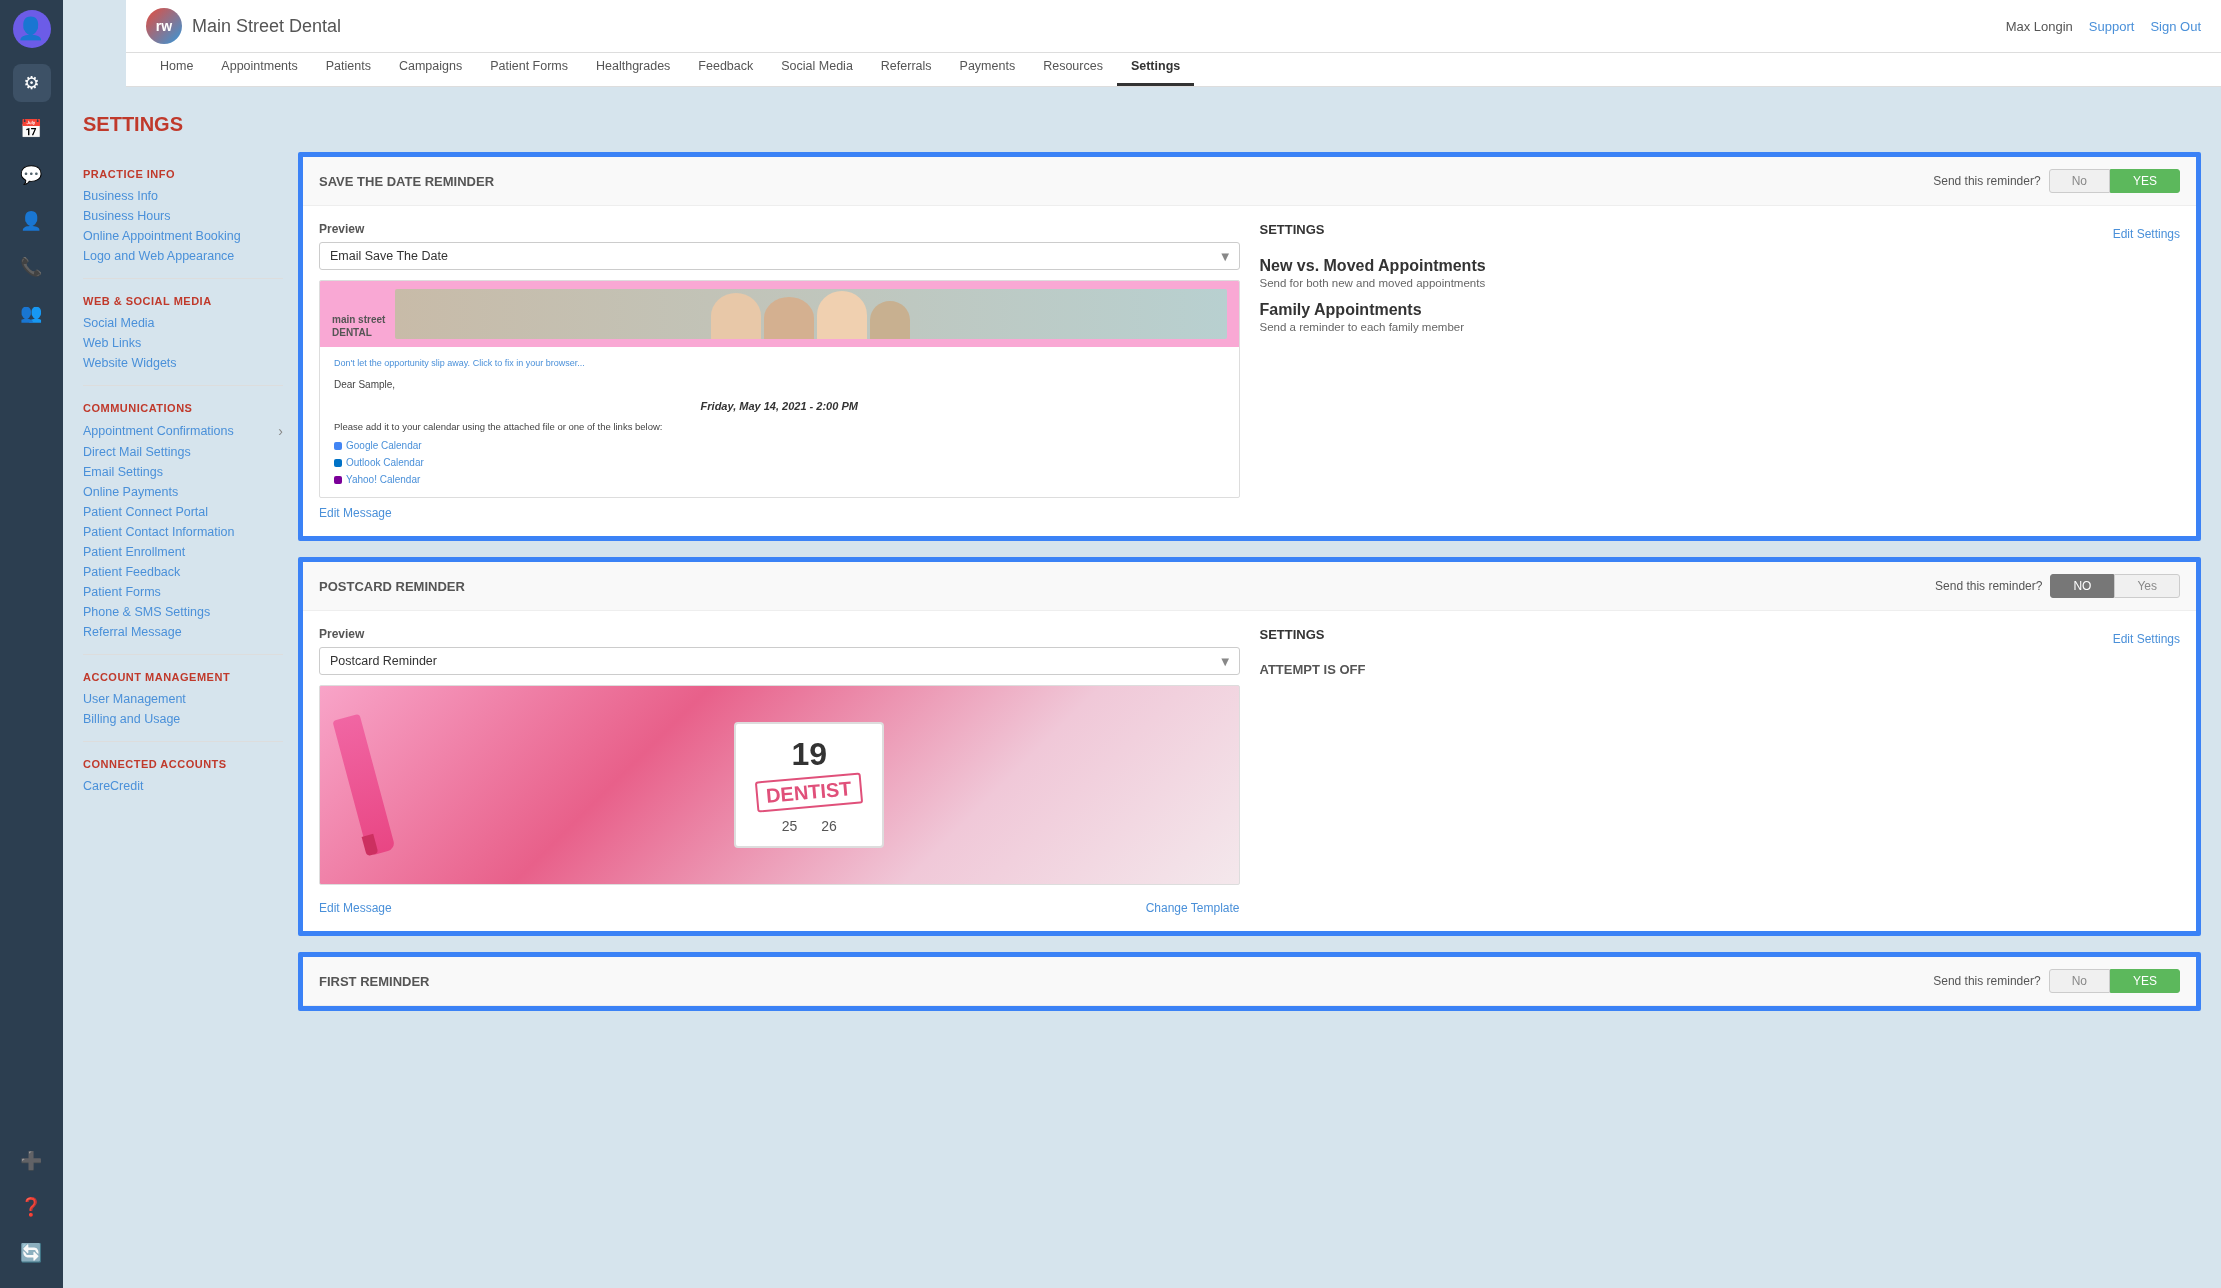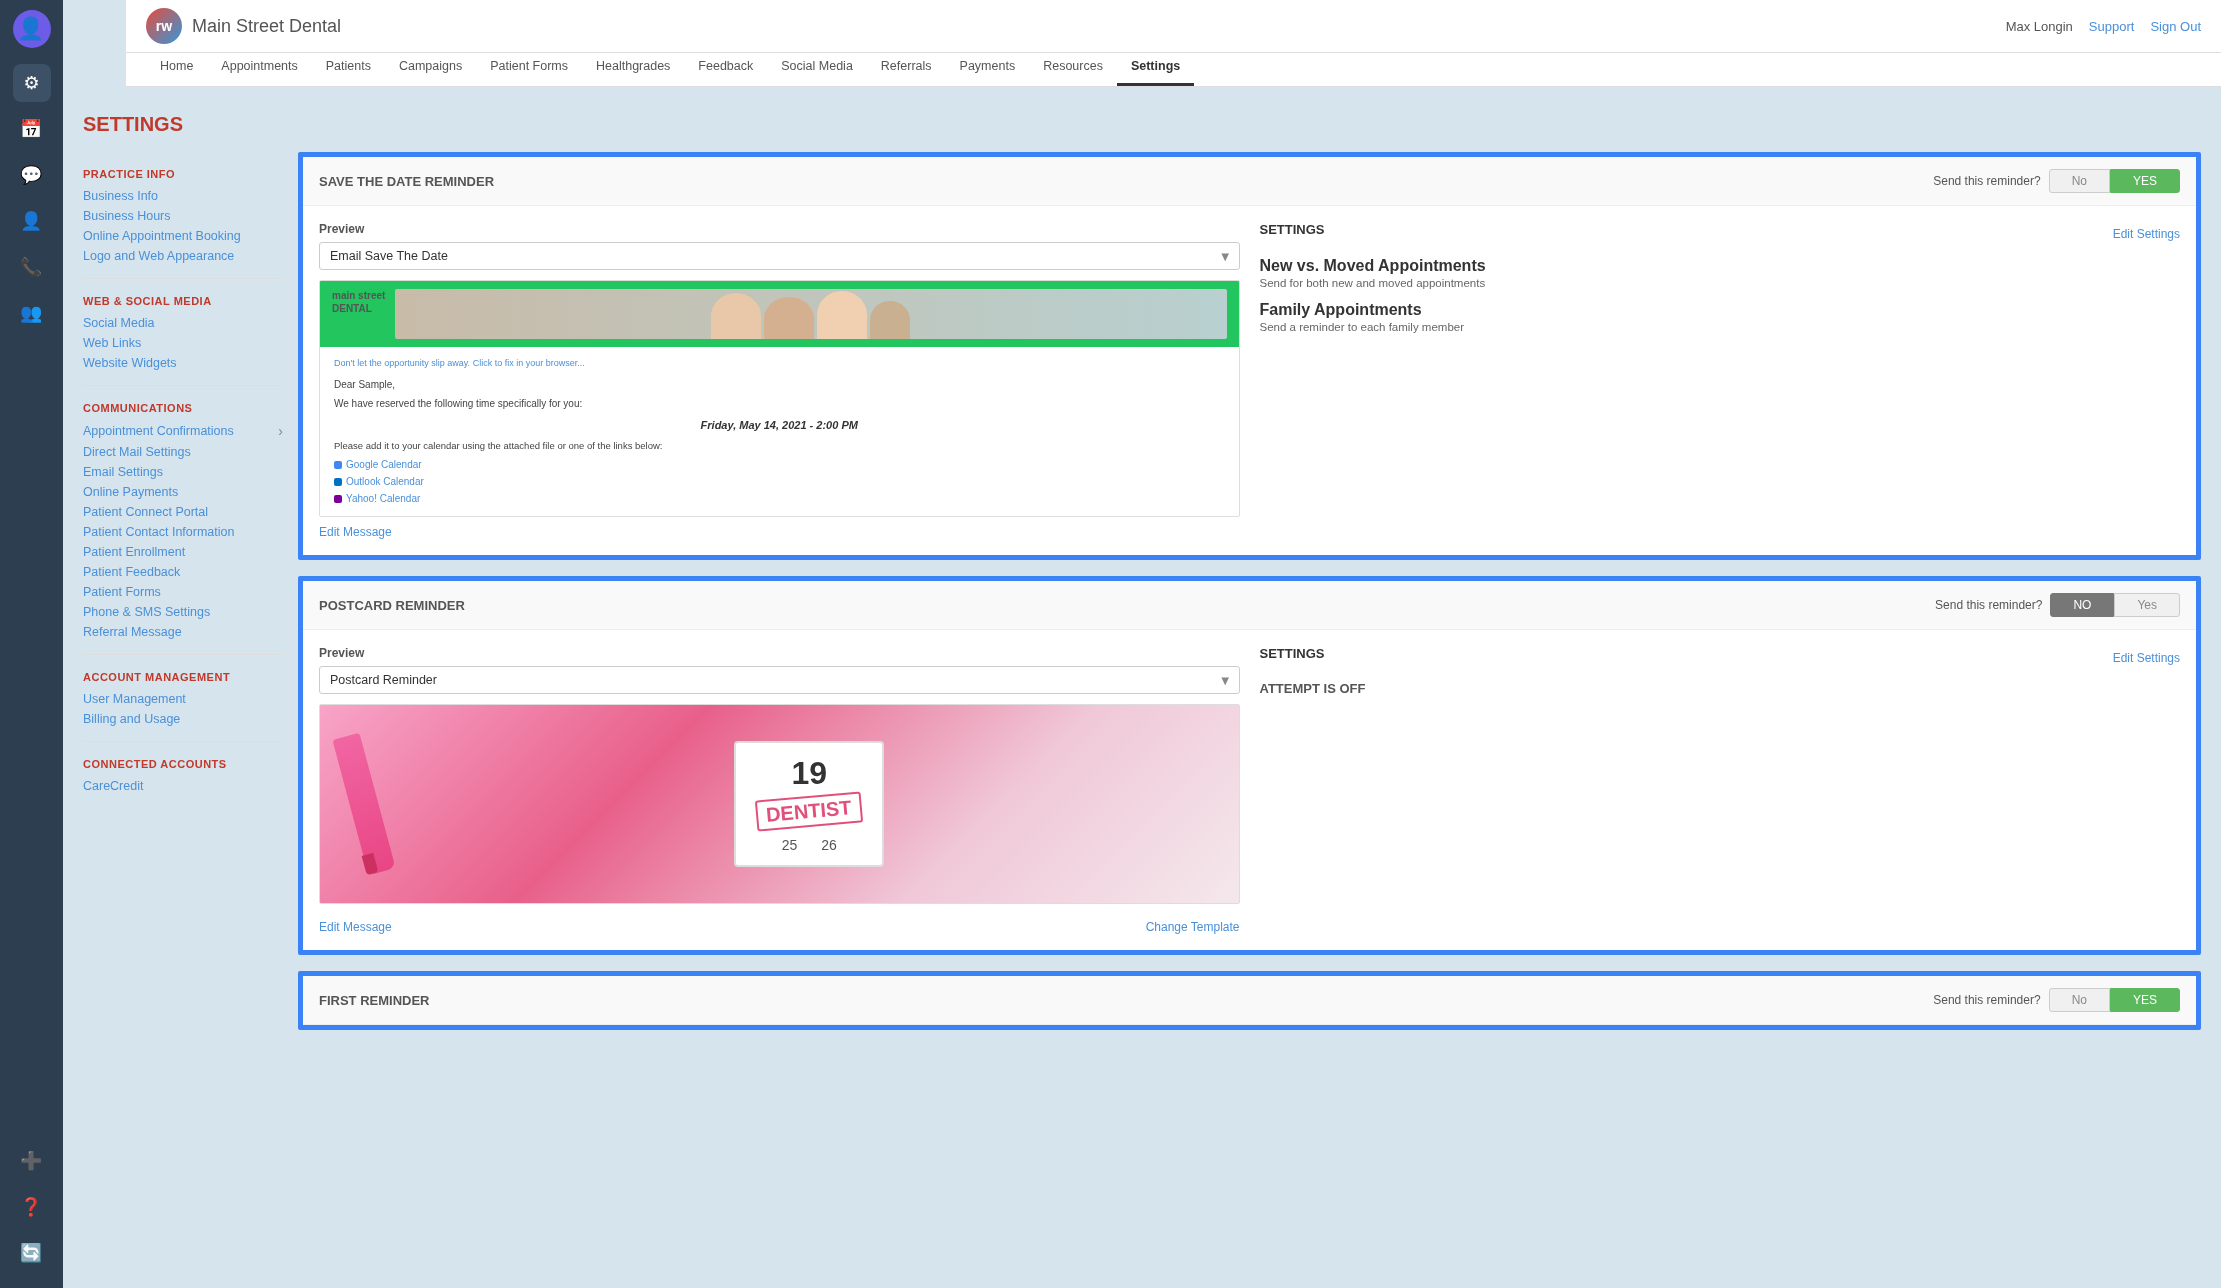--- a/index.html
+++ b/index.html
@@ -94,21 +94,21 @@
       appearance: none; font-size: 12.5px; background: white; cursor: pointer; color: #333;
     }
     .preview-select-arrow {
       position: absolute; right: 8px; top: 50%; transform: translateY(-50%); pointer-events: none; color: #888;
     }
 
     .email-preview {
       border: 1px solid #ddd; border-radius: 2px; overflow: hidden; background: white;
     }
     .email-preview-header {
-      background: #22c55e; padding: 8px 12px; display: flex; align-items: flex-start; gap: 10px;
+      background: #f9a8d4; padding: 8px 12px; display: flex; align-items: flex-end; gap: 10px;
     }
     .email-logo { font-size: 10px; color: #555; font-weight: bold; line-height: 1.3; }
     .email-banner {
       height: 60px; background: linear-gradient(135deg, #c8a882, #d4b896, #aac8c8);
       display: flex; align-items: center; justify-content: center; overflow: hidden;
     }
     .email-body-preview { padding: 10px 14px; font-size: 10px; color: #444; line-height: 1.5; }
     .email-date-line { text-align: center; font-size: 11px; font-weight: bold; color: #333; margin: 6px 0; font-style: italic; }
     .calendar-links { display: flex; flex-direction: column; gap: 2px; margin-top: 4px; }
     .cal-link { display: flex; align-items: center; gap: 4px; font-size: 10px; color: #4a90d9; }
@@ -256,21 +256,20 @@
                     <div style="width:50px; height:46px; border-radius:50% 50% 0 0; background:#e8c8a8; overflow:hidden;"></div>
                     <div style="width:50px; height:42px; border-radius:50% 50% 0 0; background:#d4b090; overflow:hidden;"></div>
                     <div style="width:50px; height:48px; border-radius:50% 50% 0 0; background:#f0d0b0; overflow:hidden;"></div>
                     <div style="width:40px; height:38px; border-radius:50% 50% 0 0; background:#c8b090; overflow:hidden;"></div>
                   </div>
                 </div>
               </div>
               <div class="email-body-preview">
                 <div style="font-size:9px; color:#4a90d9; margin-bottom:6px;">Don't let the opportunity slip away. <a style="color:#4a90d9;">Click to fix in your browser...</a></div>
                 <div style="margin-bottom:4px;">Dear Sample,</div>
-                <div style="margin-bottom:4px;">We have reserved the following time specifically for you:</div>
                 <div class="email-date-line">Friday, May 14, 2021 - 2:00 PM</div>
                 <div style="font-size:9.5px; color:#444; margin-bottom:4px;">Please add it to your calendar using the attached file or one of the links below:</div>
                 <div class="calendar-links">
                   <div class="cal-link">
                     <div class="cal-dot" style="background:#4285f4;"></div>
                     <span>Google Calendar</span>
                   </div>
                   <div class="cal-link">
                     <div class="cal-dot" style="background:#0072c6;"></div>
                     <span>Outlook Calendar</span>

